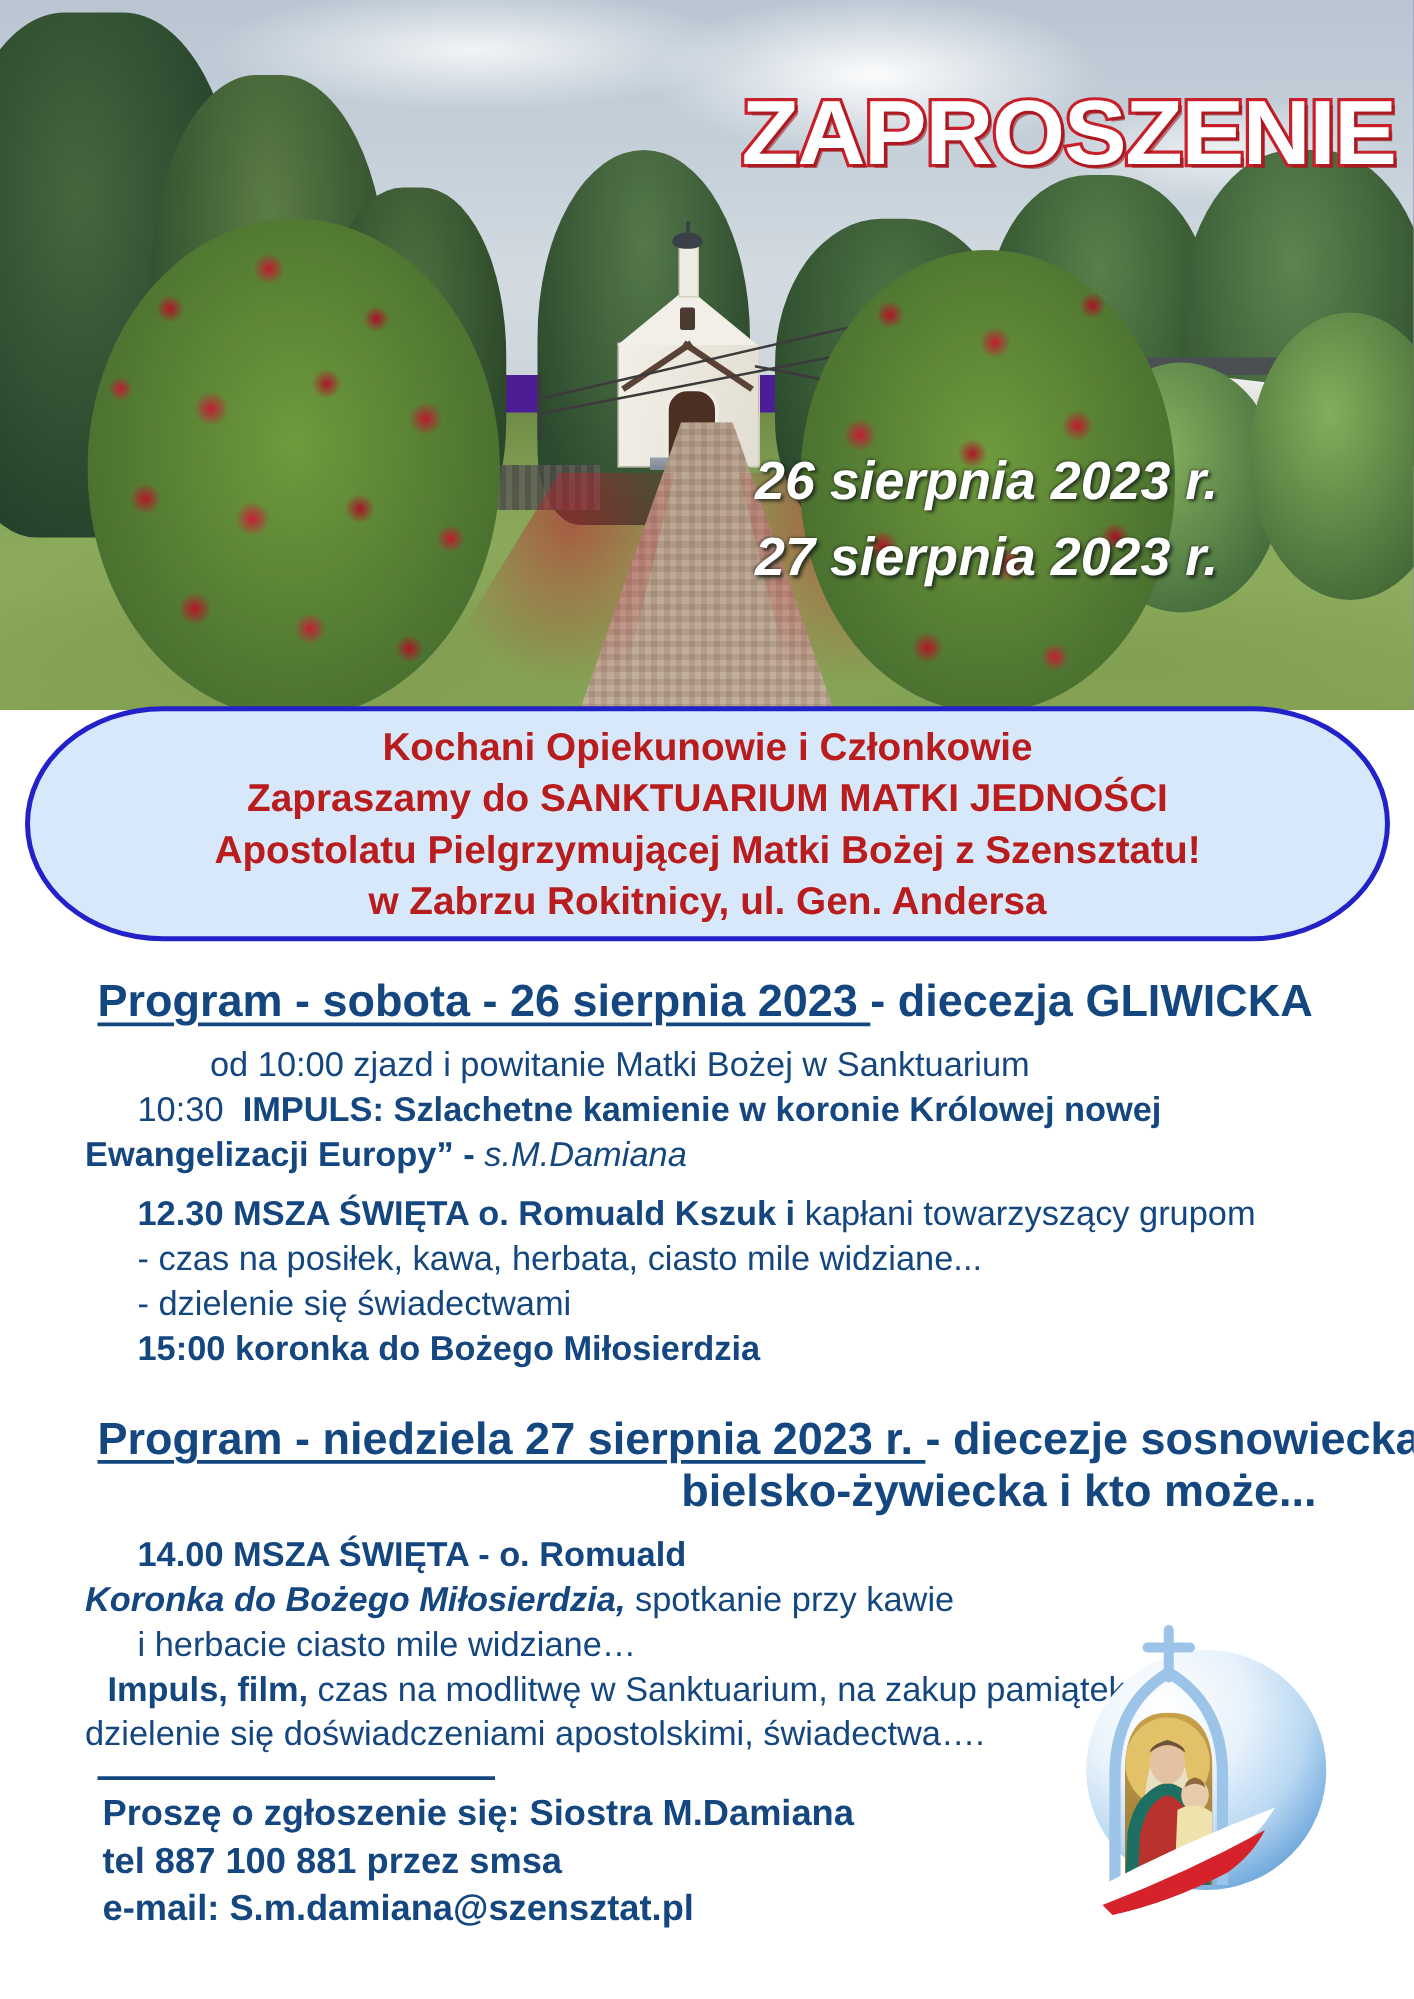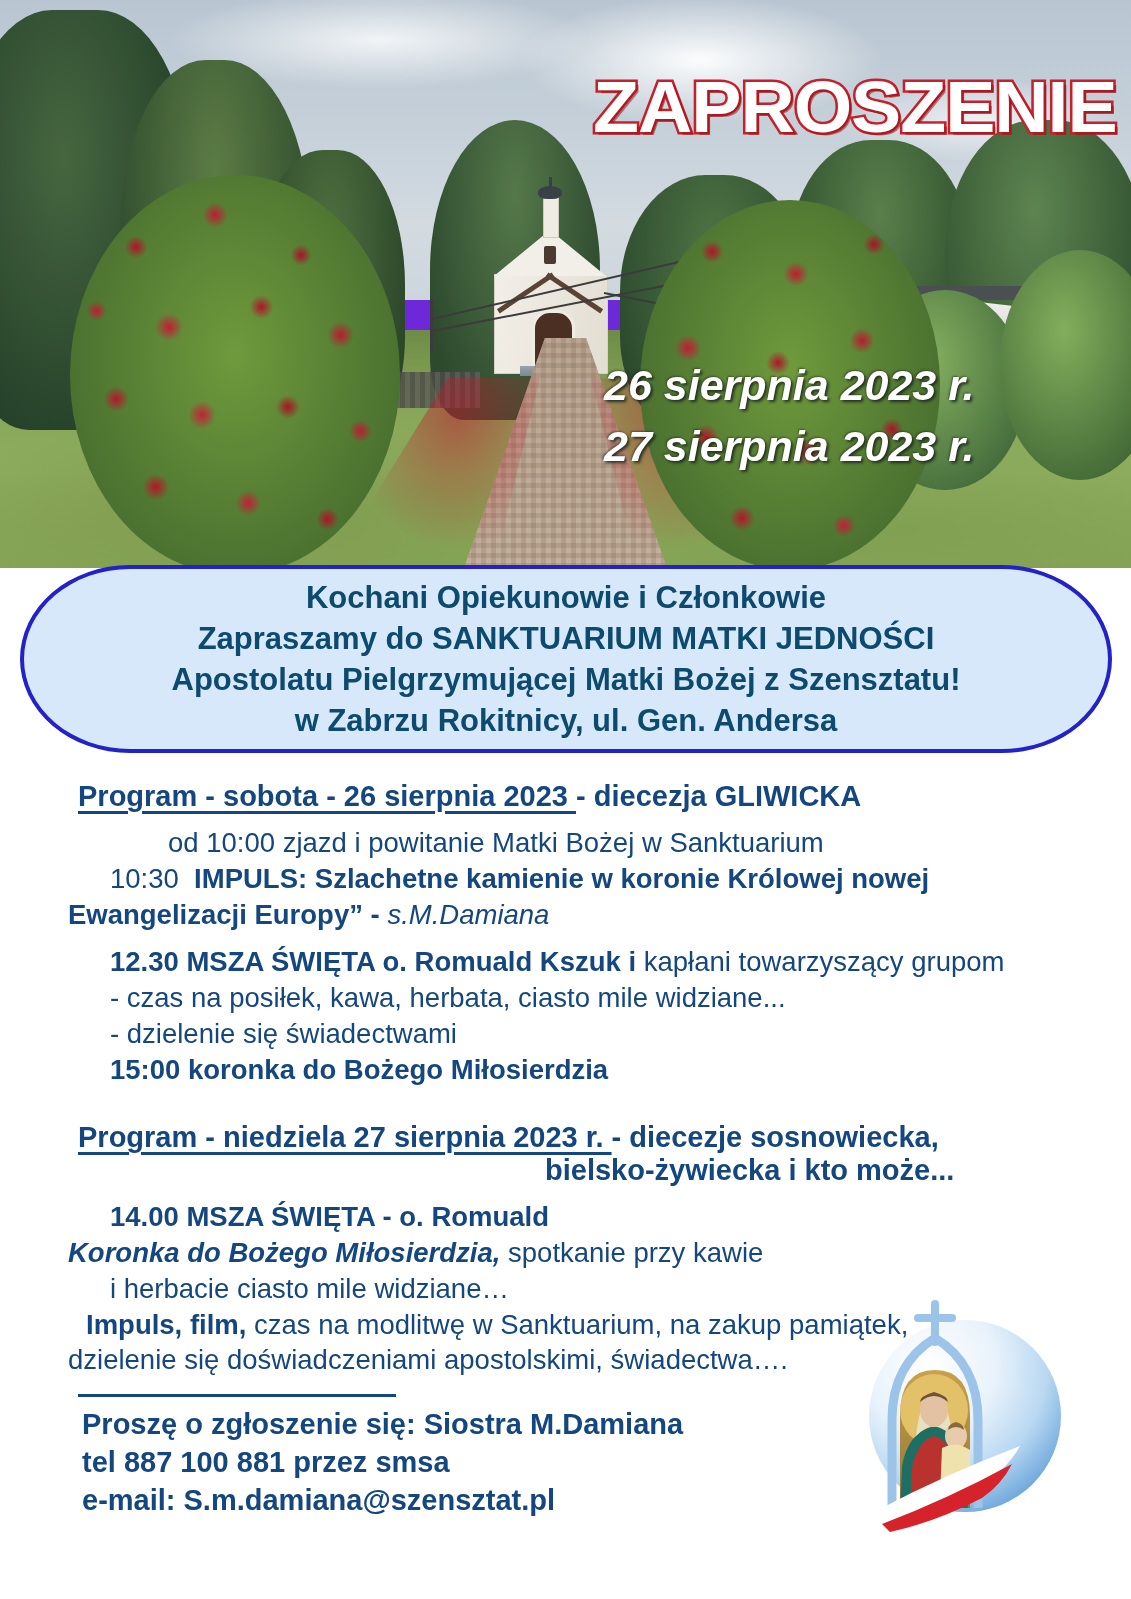--- a/index.html
+++ b/index.html
@@ -10,21 +10,21 @@
     font-family:"Liberation Sans",sans-serif;
     overflow:hidden;
     position:relative;
   }
   .poster{position:relative;width:1131px;height:1599px;background:#fff;}
 
   
   .photo{
     position:absolute;left:0;top:0;width:1131px;height:568px;
     overflow:hidden;
-    background:#6d28d9;
+    background:#4c1d95;
   }
   .sky{
     position:absolute;left:0;top:0;width:1131px;height:300px;
     background:
       radial-gradient(ellipse 260px 90px at 700px 60px, rgba(255,255,255,.95), rgba(255,255,255,0) 70%),
       radial-gradient(ellipse 300px 70px at 380px 40px, rgba(255,255,255,.8), rgba(255,255,255,0) 70%),
       radial-gradient(ellipse 200px 60px at 980px 120px, rgba(255,255,255,.7), rgba(255,255,255,0) 70%),
       linear-gradient(#b9c6d2 0%, #c6d1da 45%, #d3dbe1 75%, #cdd6dd 100%);
   }
   .grass{
@@ -177,39 +177,39 @@
   
   .oval{
     position:absolute;left:20px;top:565px;width:1092px;height:188px;
     background:#d7e8fa;
     border:4px solid #2222c8;
     border-radius:110px/94px;
     box-sizing:border-box;
     display:flex;flex-direction:column;align-items:center;justify-content:center;
   }
   .oval div{
-    color:#0c4a6e;font-weight:700;font-size:31px;line-height:1.33;
+    color:#b91c1c;font-weight:700;font-size:31px;line-height:1.33;
     text-align:left;white-space:nowrap;
   }
 
   
   .content{position:absolute;left:0;top:780px;width:1131px;color:#14467f;}
   .line{font-size:27.5px;line-height:1.30;color:#14467f;white-space:nowrap;}
   .b{font-weight:700;}
   .i{font-style:italic;}
   .ind2{padding-left:68px;}
   .ind3{padding-left:168px;}
   .ind5{padding-left:110px;}
   .ind6{padding-left:225px;}
   .ind7{padding-left:88px;}
   .spacer{height:34px;}
   .spacer-sm{height:12px;}
   .row{padding-left:78px;margin-left:32px;}
 
-  .hdr-wrap{padding-left:78px;font-size:29px;font-weight:700;white-space:nowrap;}
+  .hdr-wrap{padding-left:78px;font-size:36px;font-weight:700;white-space:nowrap;}
   .hdr-wrap .u-part{text-decoration:underline;text-decoration-thickness:2.5px;text-underline-offset:5px;}
 
   .rule{
     margin-left:78px;width:318px;height:3px;background:#14467f;
     margin-top:16px;margin-bottom:9px;
   }
   .contact{font-size:29px;font-weight:700;line-height:1.31;padding-left:82px;white-space:nowrap;}
 
   
   .logo{position:absolute;left:860px;top:1298px;width:205px;height:240px;}

